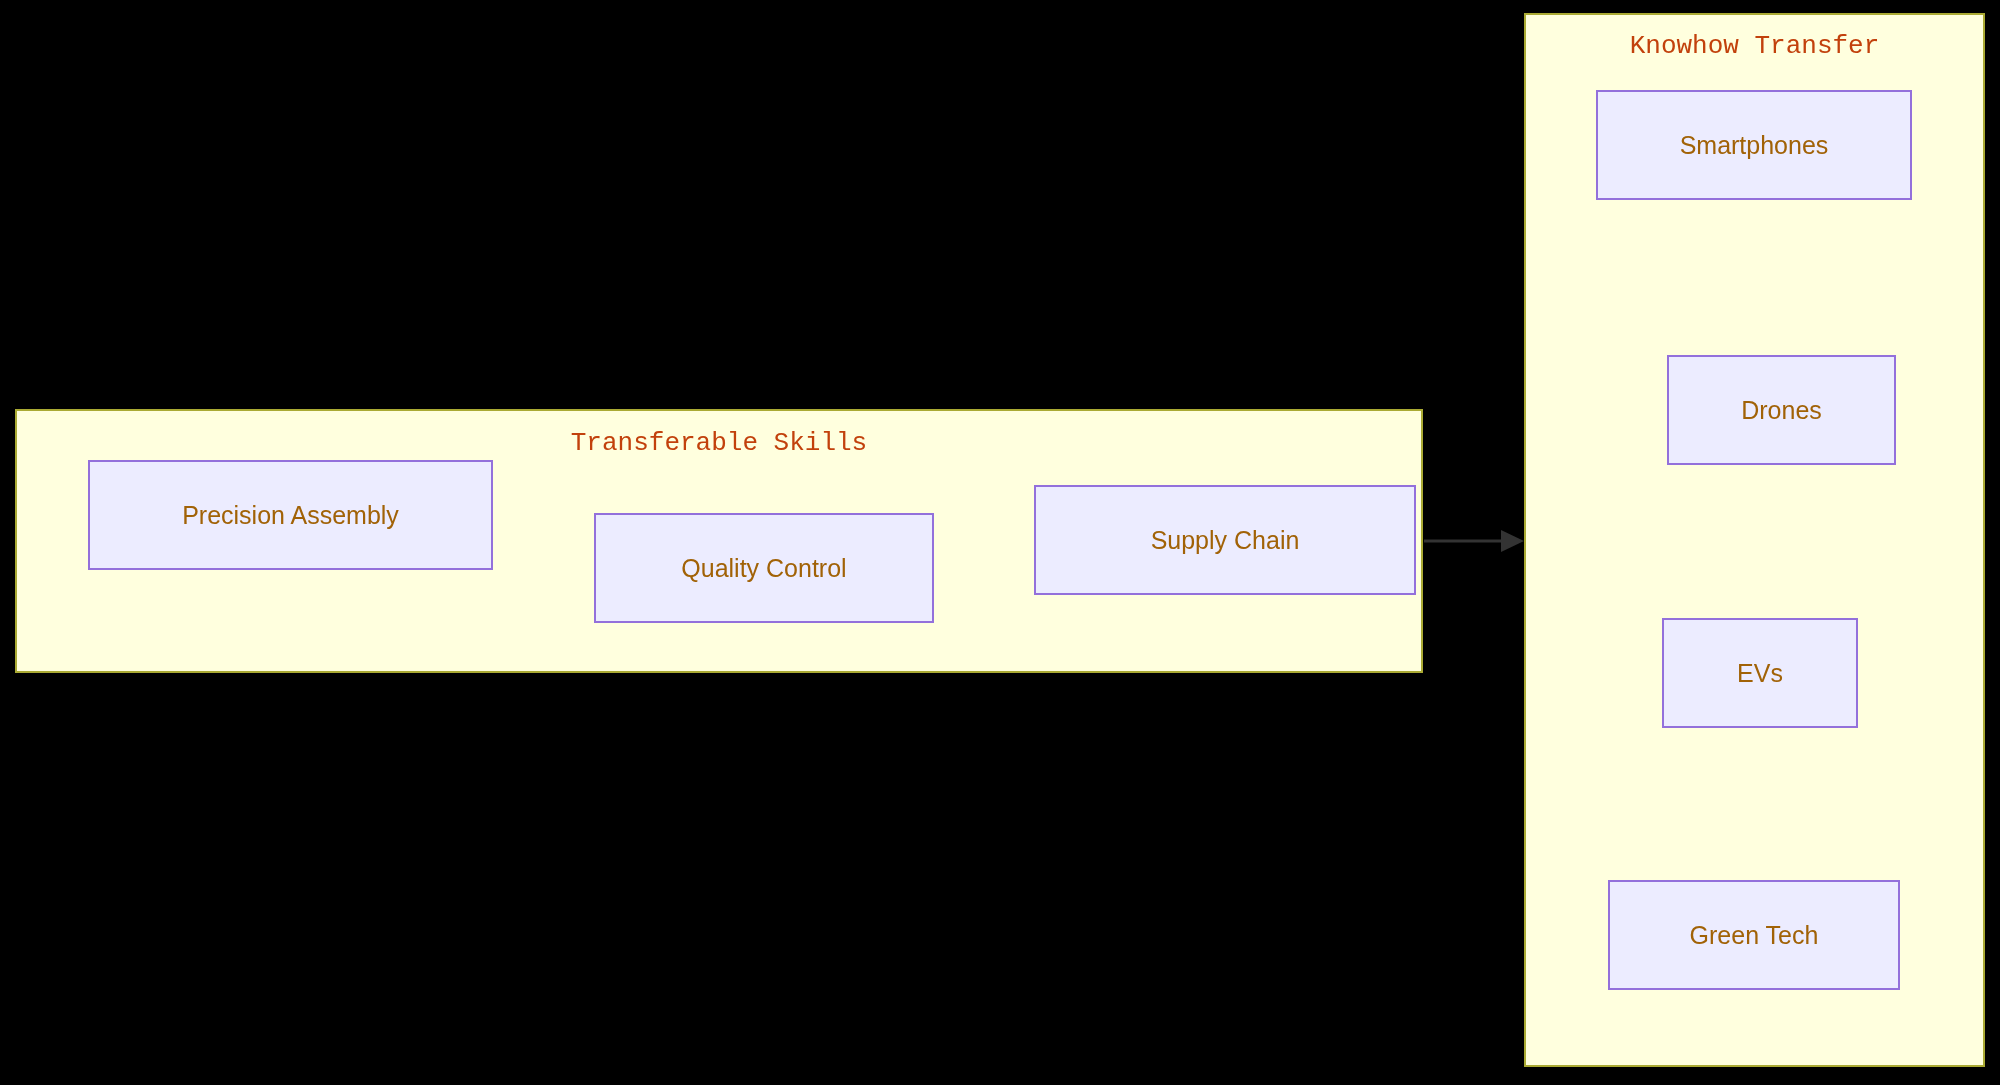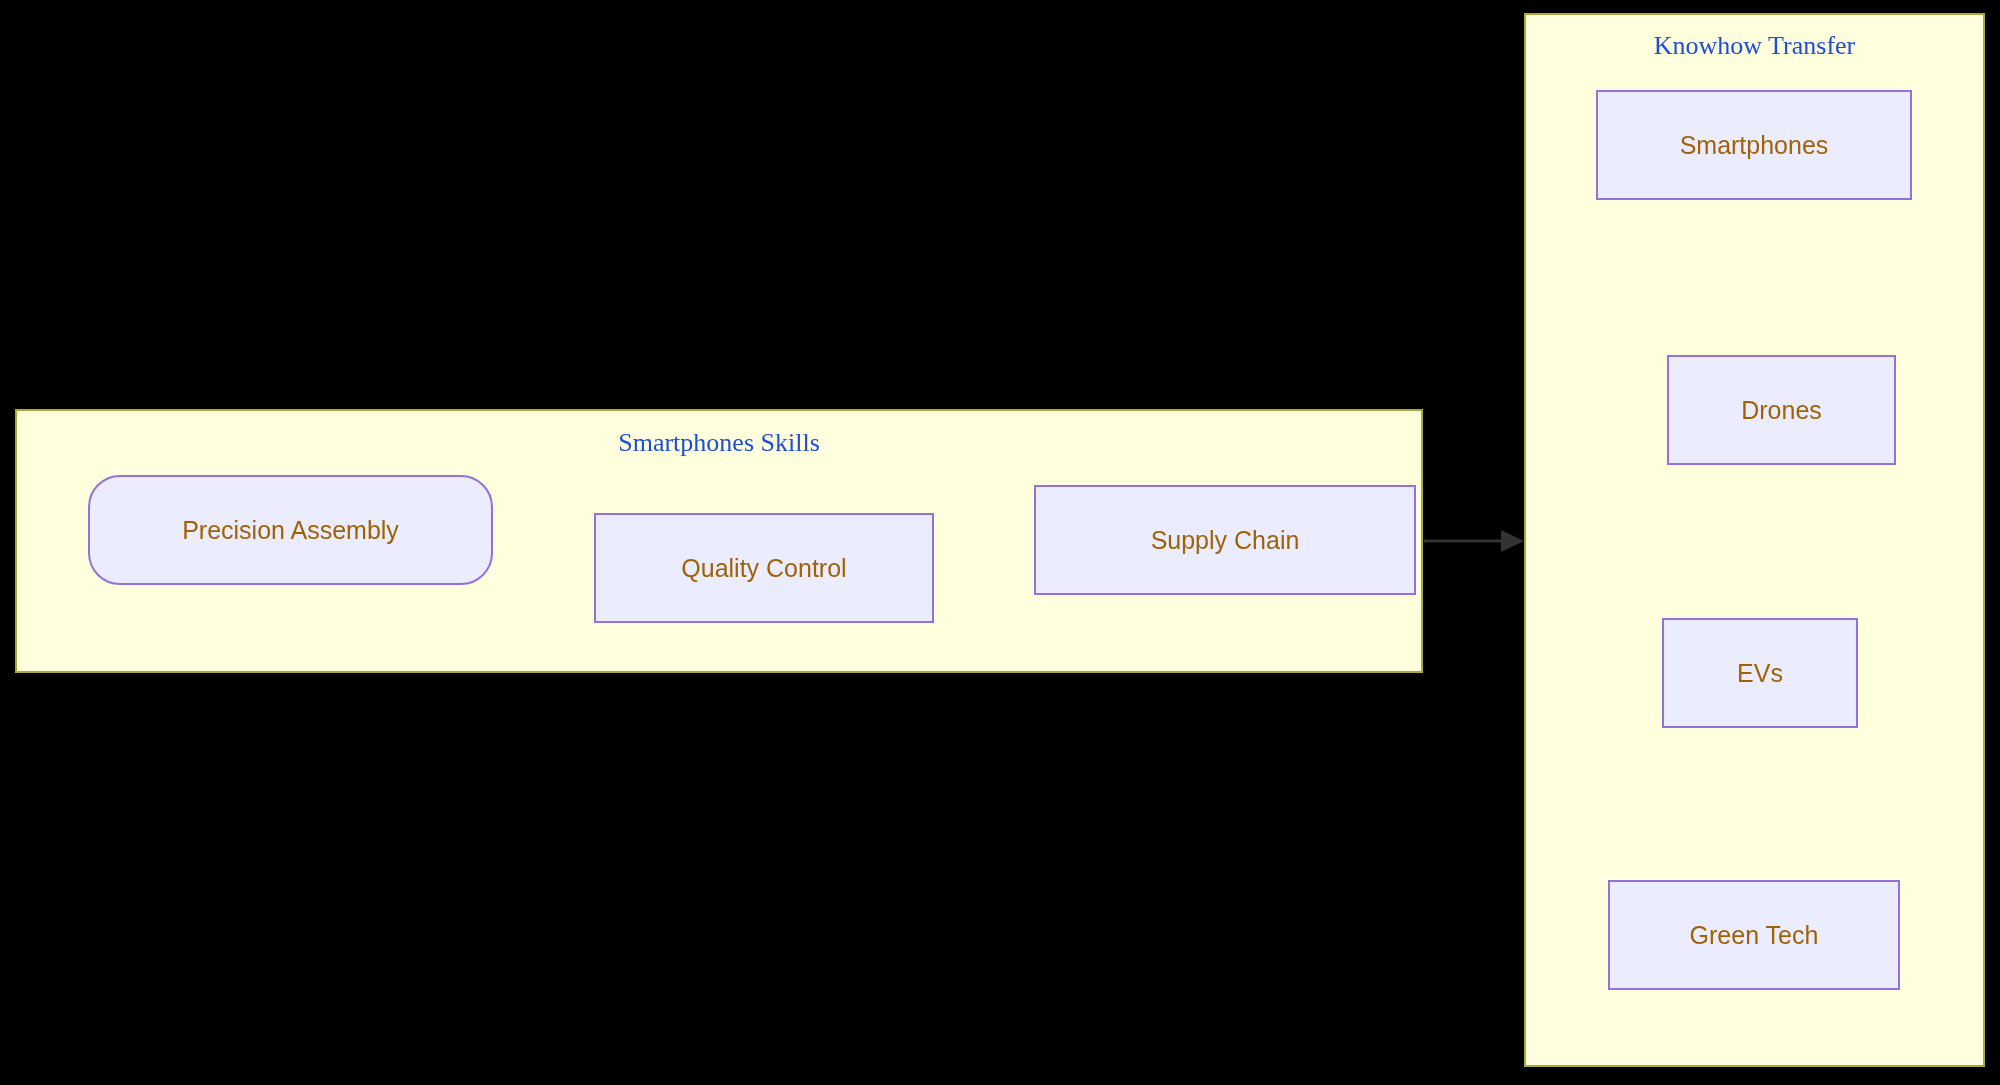--- a/index.html
+++ b/index.html
@@ -30,23 +30,23 @@
     position: absolute;
     background: #ffffde;
     border: 2px solid #aaaa33;
     box-sizing: border-box;
   }
   .subgraph-title {
     position: absolute;
     left: 0;
     right: 0;
     text-align: center;
-    color: #1d4ed8;
+    color: #c2410c;
     font-size: 26px;
-    font-family: Liberation Serif, serif;
+    font-family: Liberation Mono, monospace;
     white-space: nowrap;
   }
 
   #skills-panel {
     left: 15px;
     top: 409px;
     width: 1408px;
     height: 264px;
   }
   #skills-panel .subgraph-title { top: 17px; }
@@ -68,21 +68,21 @@
     display: flex;
     align-items: center;
     justify-content: center;
     color: #a16207;
     font-size: 25px;
     font-family: "Liberation Sans", sans-serif;
     white-space: nowrap;
   }
 
   
-  #node-precision-assembly { left: 88px;  top: 475px; width: 405px; height: 110px; border-radius: 32px; }
+  #node-precision-assembly { left: 88px;  top: 460px; width: 405px; height: 110px; }
   #node-quality-control    { left: 594px; top: 513px; width: 340px; height: 110px; }
   #node-supply-chain       { left: 1034px;top: 485px; width: 382px; height: 110px; }
 
   
   #node-smartphones { left: 1596px; top: 90px;  width: 316px; height: 110px; }
   #node-drones      { left: 1640px; top: 355px; width: 229px; height: 110px; margin-left: 27px; }
   #node-evs         { left: 1662px; top: 618px; width: 196px; height: 110px; }
   #node-green-tech  { left: 1608px; top: 880px; width: 292px; height: 110px; }
 
   
@@ -121,21 +121,21 @@
       <polygon class="edge-head" points="1754,881 1743,858 1765,858"></polygon>
     </g>
 
     <g>
       <line class="edge-line" x1="1424" y1="541" x2="1508" y2="541"></line>
       <polygon class="edge-head" points="1524,541 1501,530 1501,552"></polygon>
     </g>
   </svg>
 
   <div id="skills-panel" class="subgraph">
-    <div class="subgraph-title">Smartphones Skills</div>
+    <div class="subgraph-title">Transferable Skills</div>
   </div>
 
   <div id="node-precision-assembly" class="node">
     <span>Precision Assembly</span>
   </div>
 
   <div id="node-quality-control" class="node">
     <span>Quality Control</span>
   </div>
 

